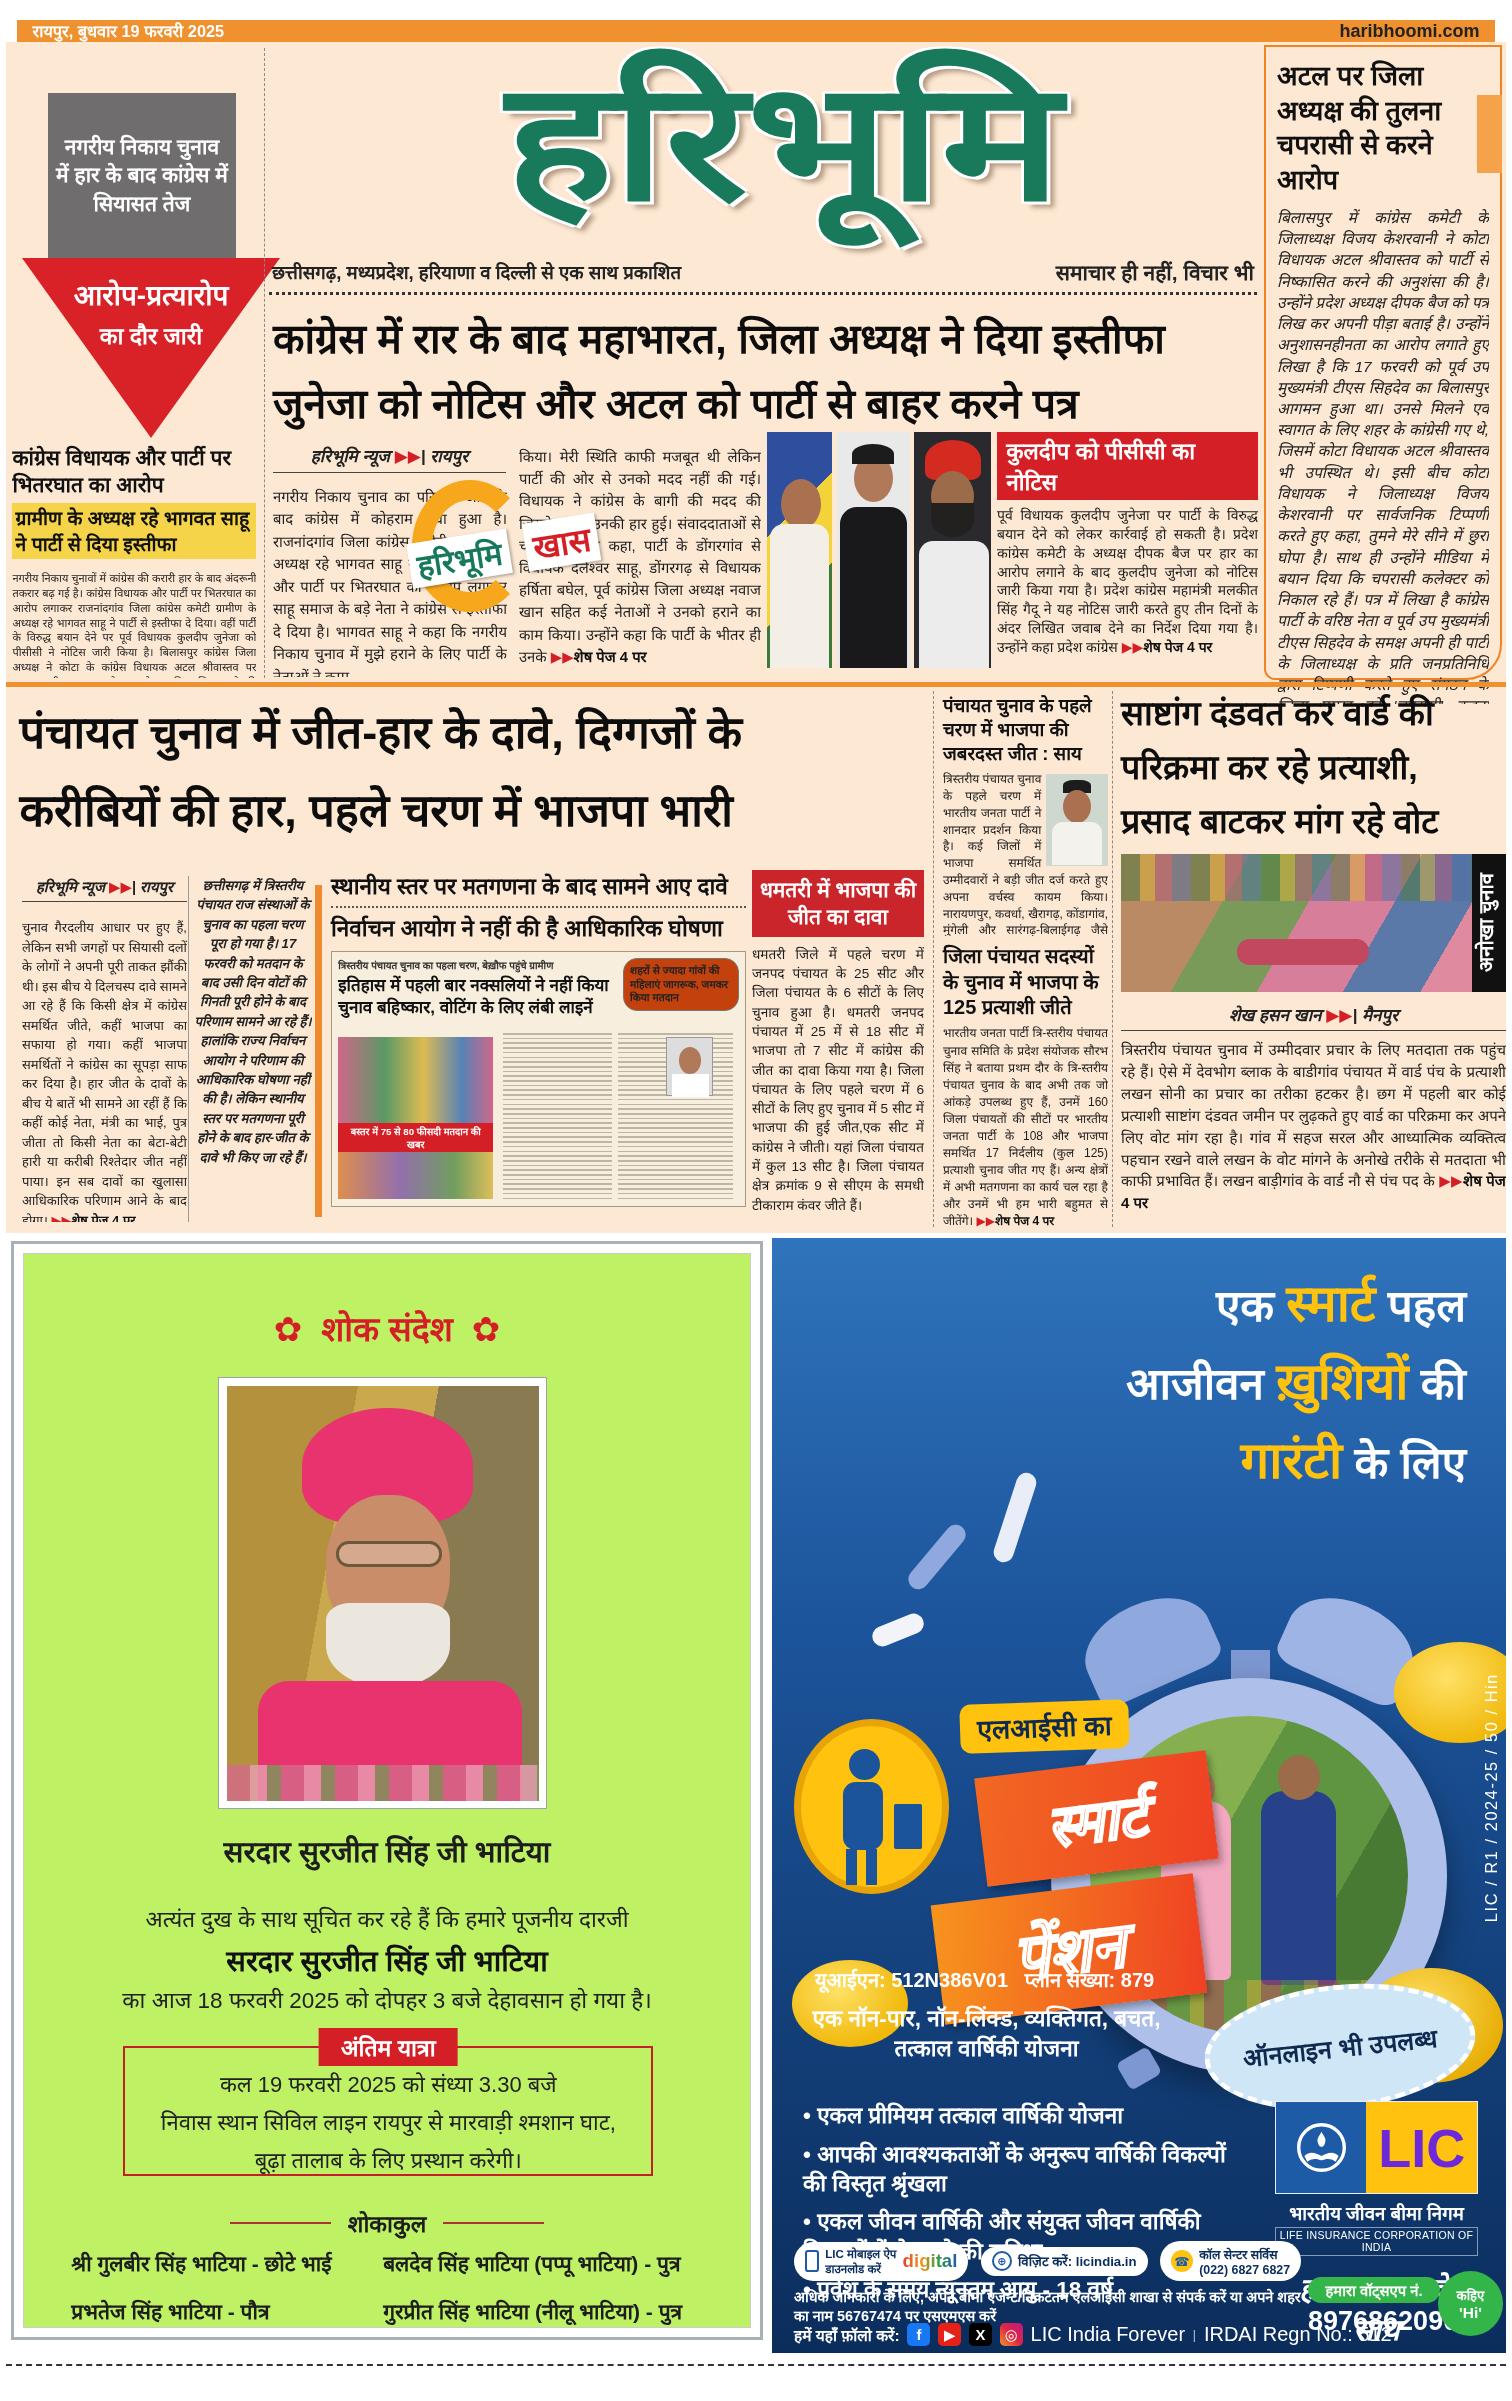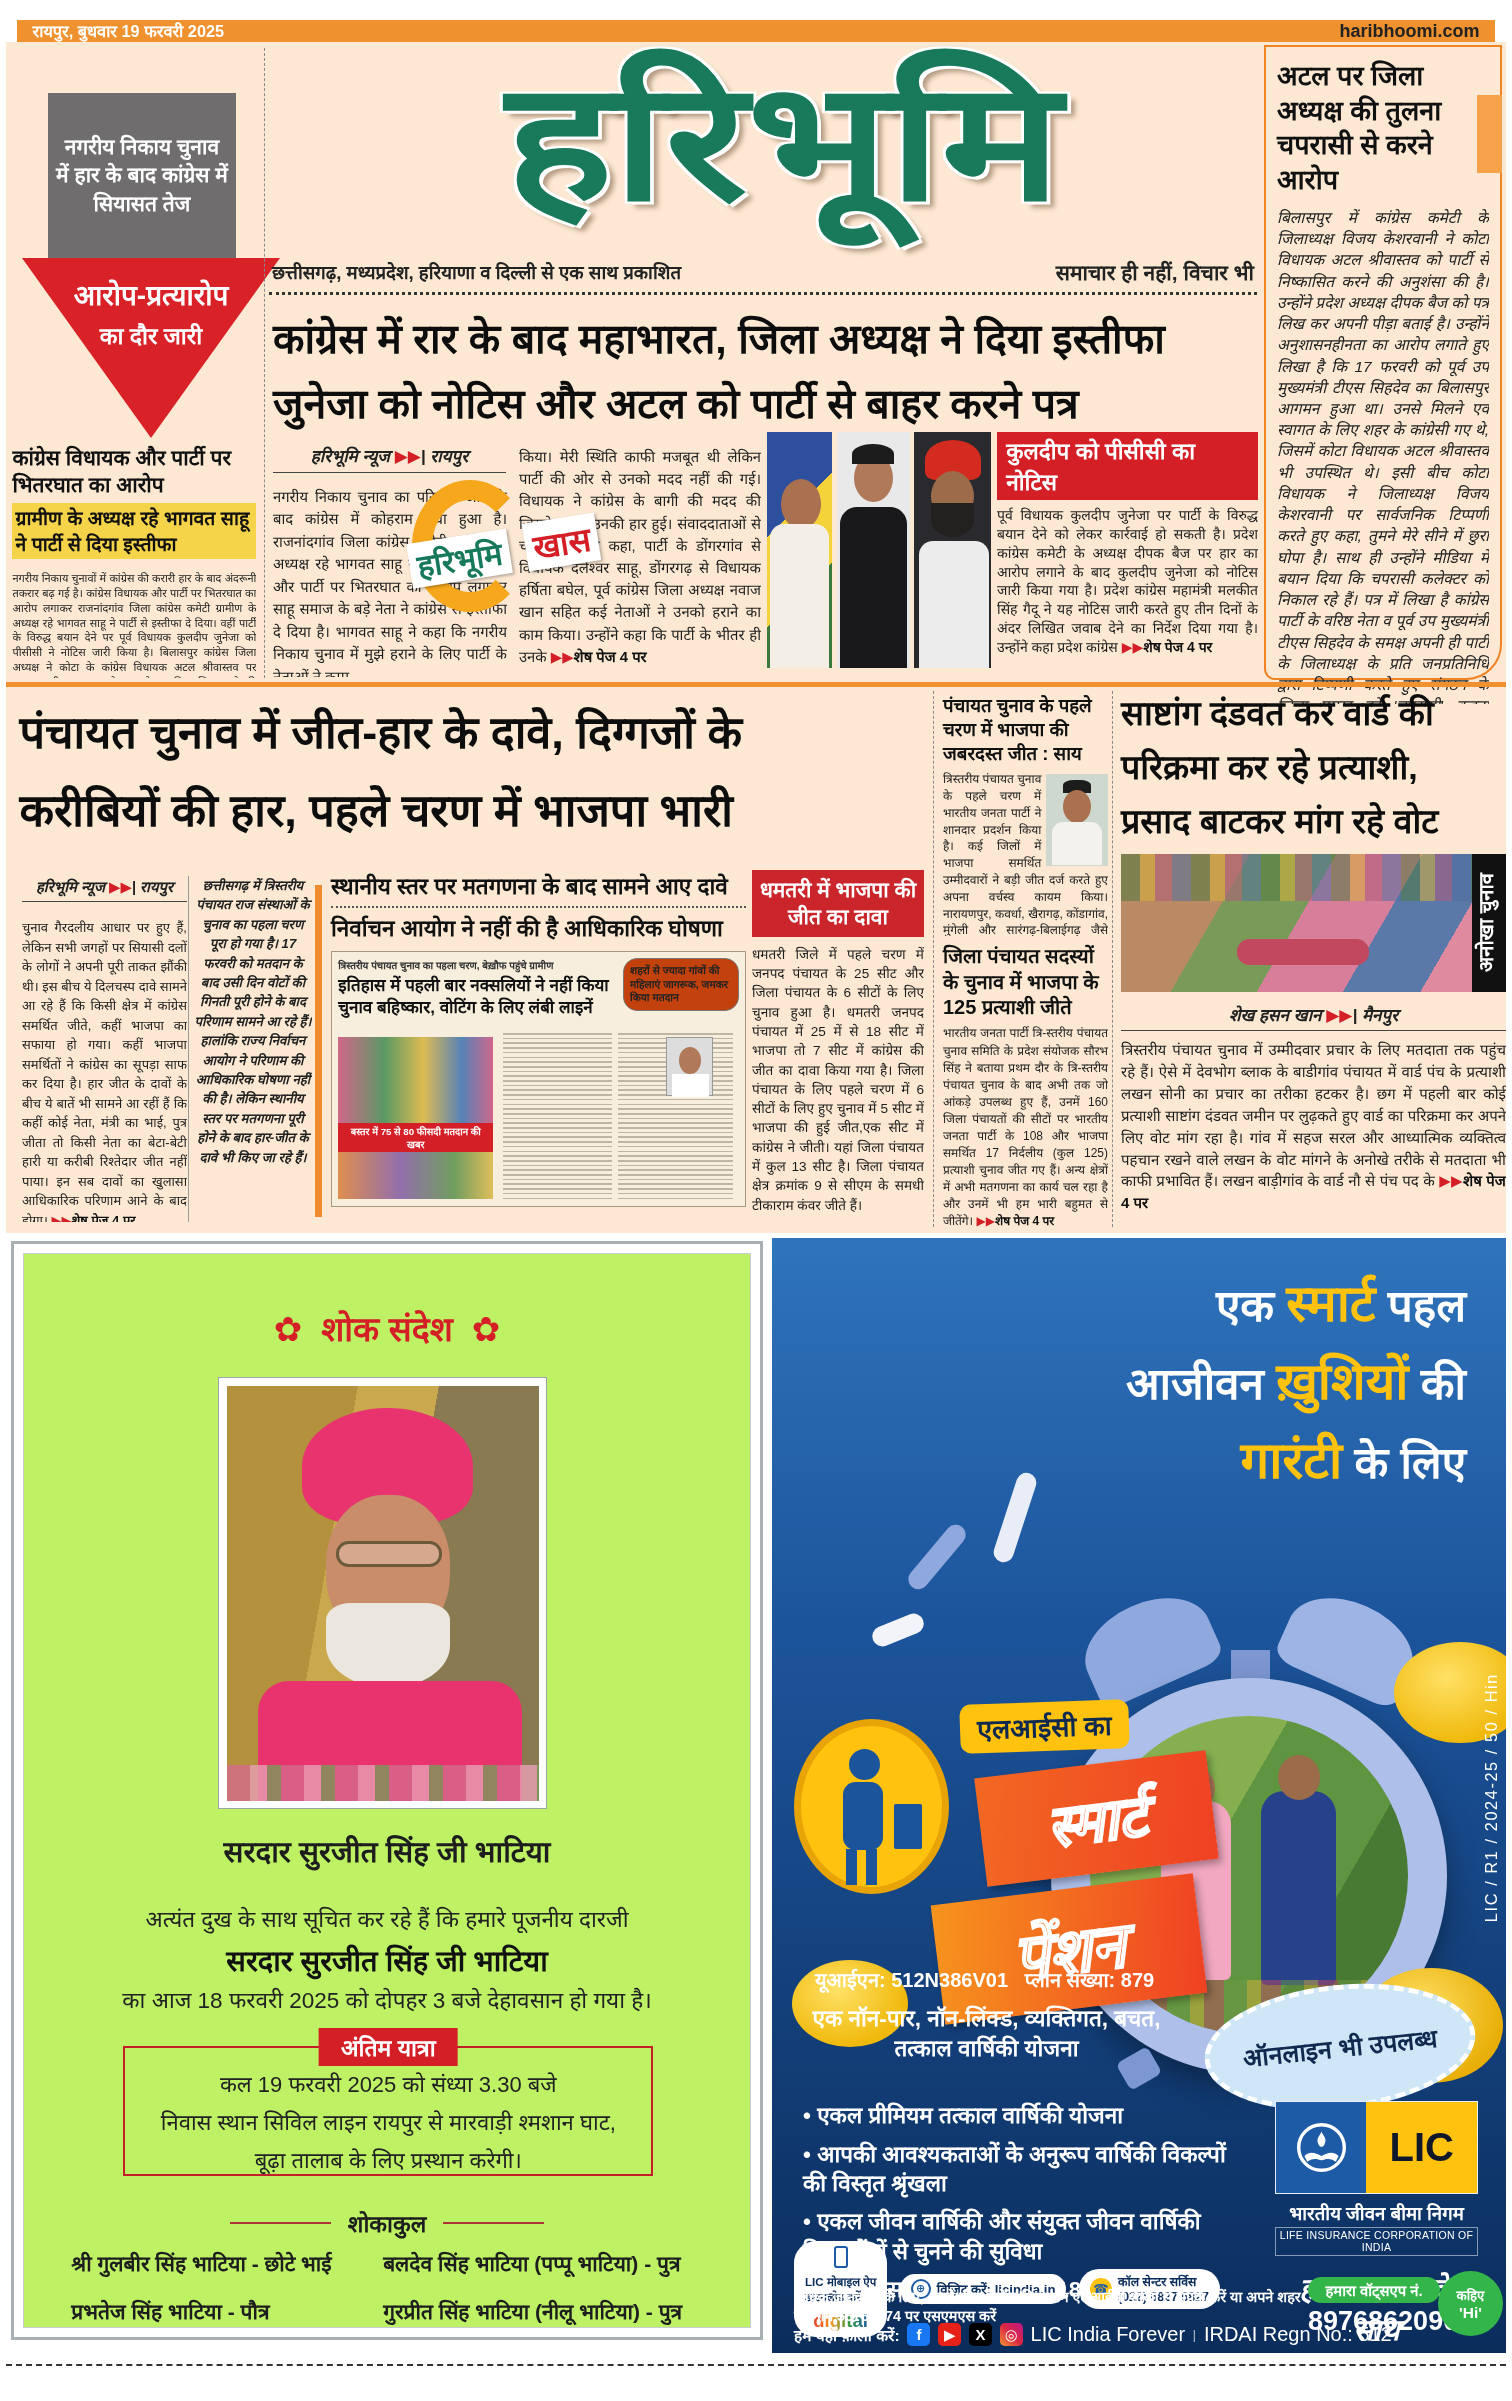--- a/index.html
+++ b/index.html
@@ -313,30 +313,30 @@
     <div style="position:absolute;left:503px;top:863px;width:203px;">
       <div style="display:flex;height:93px;border:1.6px solid #e8eef8;">
         <div style="flex:0 0 45%;background:#1d5ba6;display:flex;align-items:center;justify-content:center;">
           <svg width="57" height="57" viewBox="0 0 40 40">
             <circle cx="20" cy="20" r="16" fill="none" stroke="#ffffff" stroke-width="2.4"></circle>
             <path d="M20 9 C22 13 24 14 22 18 C21 20 19 20 18 18 C16 14 18 13 20 9 Z" fill="#ffffff"></path>
             <path d="M8 26 C12 22 16 24 20 26 C24 24 28 22 32 26 L30 30 C26 27 23 28 20 29 C17 28 14 27 10 30 Z" fill="#ffffff"></path>
           </svg>
         </div>
         <div style="flex:1;background:#ffc20e;display:flex;align-items:center;justify-content:center;">
-          <span class="b" style="font-size:40px;color:#0f172a;text-align:center;">LIC</span>
+          <span class="b" style="font-size:54px;color:#6d28d9;text-align:center;">LIC</span>
         </div>
       </div>
       <div class="b ctr" style="margin-top:6.2px;color:#fff;font-size:18.6px;">भारतीय जीवन बीमा निगम</div>
       <div class="ctr" style="color:#fff;font-size:10.5px;letter-spacing:0.3px;margin-top:1.6px;border:0.8px solid rgba(255,255,255,.5);padding:1.6px;">LIFE INSURANCE CORPORATION OF INDIA</div>
       <div class="b ctr" style="margin-top:11px;color:#fff;font-size:29.5px;font-style:italic;font-family:'DejaVu Serif','Liberation Serif',serif;">हर पल आपके साथ</div>
     </div>
 
     <div style="position:absolute;left:22px;top:1003px;display:flex;gap:12.4px;align-items:center;">
-      <div class="pill" style="font-size:11.6px;flex-direction:column;">
+      <div class="pill" style="font-size:11.6px;">
         <span style="width:14px;height:22px;border:2.3px solid #1d5ba6;border-radius:3.1px;display:inline-block;"></span>
         <span><span>LIC मोबाइल ऐप</span><br><span>डाउनलोड करें</span></span>
         <span class="b" style="font-size:18.6px;background:linear-gradient(90deg,#e4412c,#f7941d,#2e9a44,#1d5ba6);-webkit-background-clip:text;background-clip:text;color:transparent;">digital</span>
       </div>
       <div class="pill" style="font-size:13.2px;">
         <span style="width:20px;height:20px;border:2.3px solid #1d5ba6;border-radius:50%;display:inline-flex;align-items:center;justify-content:center;color:#1d5ba6;font-size:11px;">⊕</span>
         <span>विज़िट करें: licindia.in</span>
       </div>
       <div class="pill" style="font-size:12.4px;">
         <span style="width:22px;height:22px;border-radius:50%;background:#ffc20e;display:inline-flex;align-items:center;justify-content:center;color:#1d5ba6;">☎</span>

